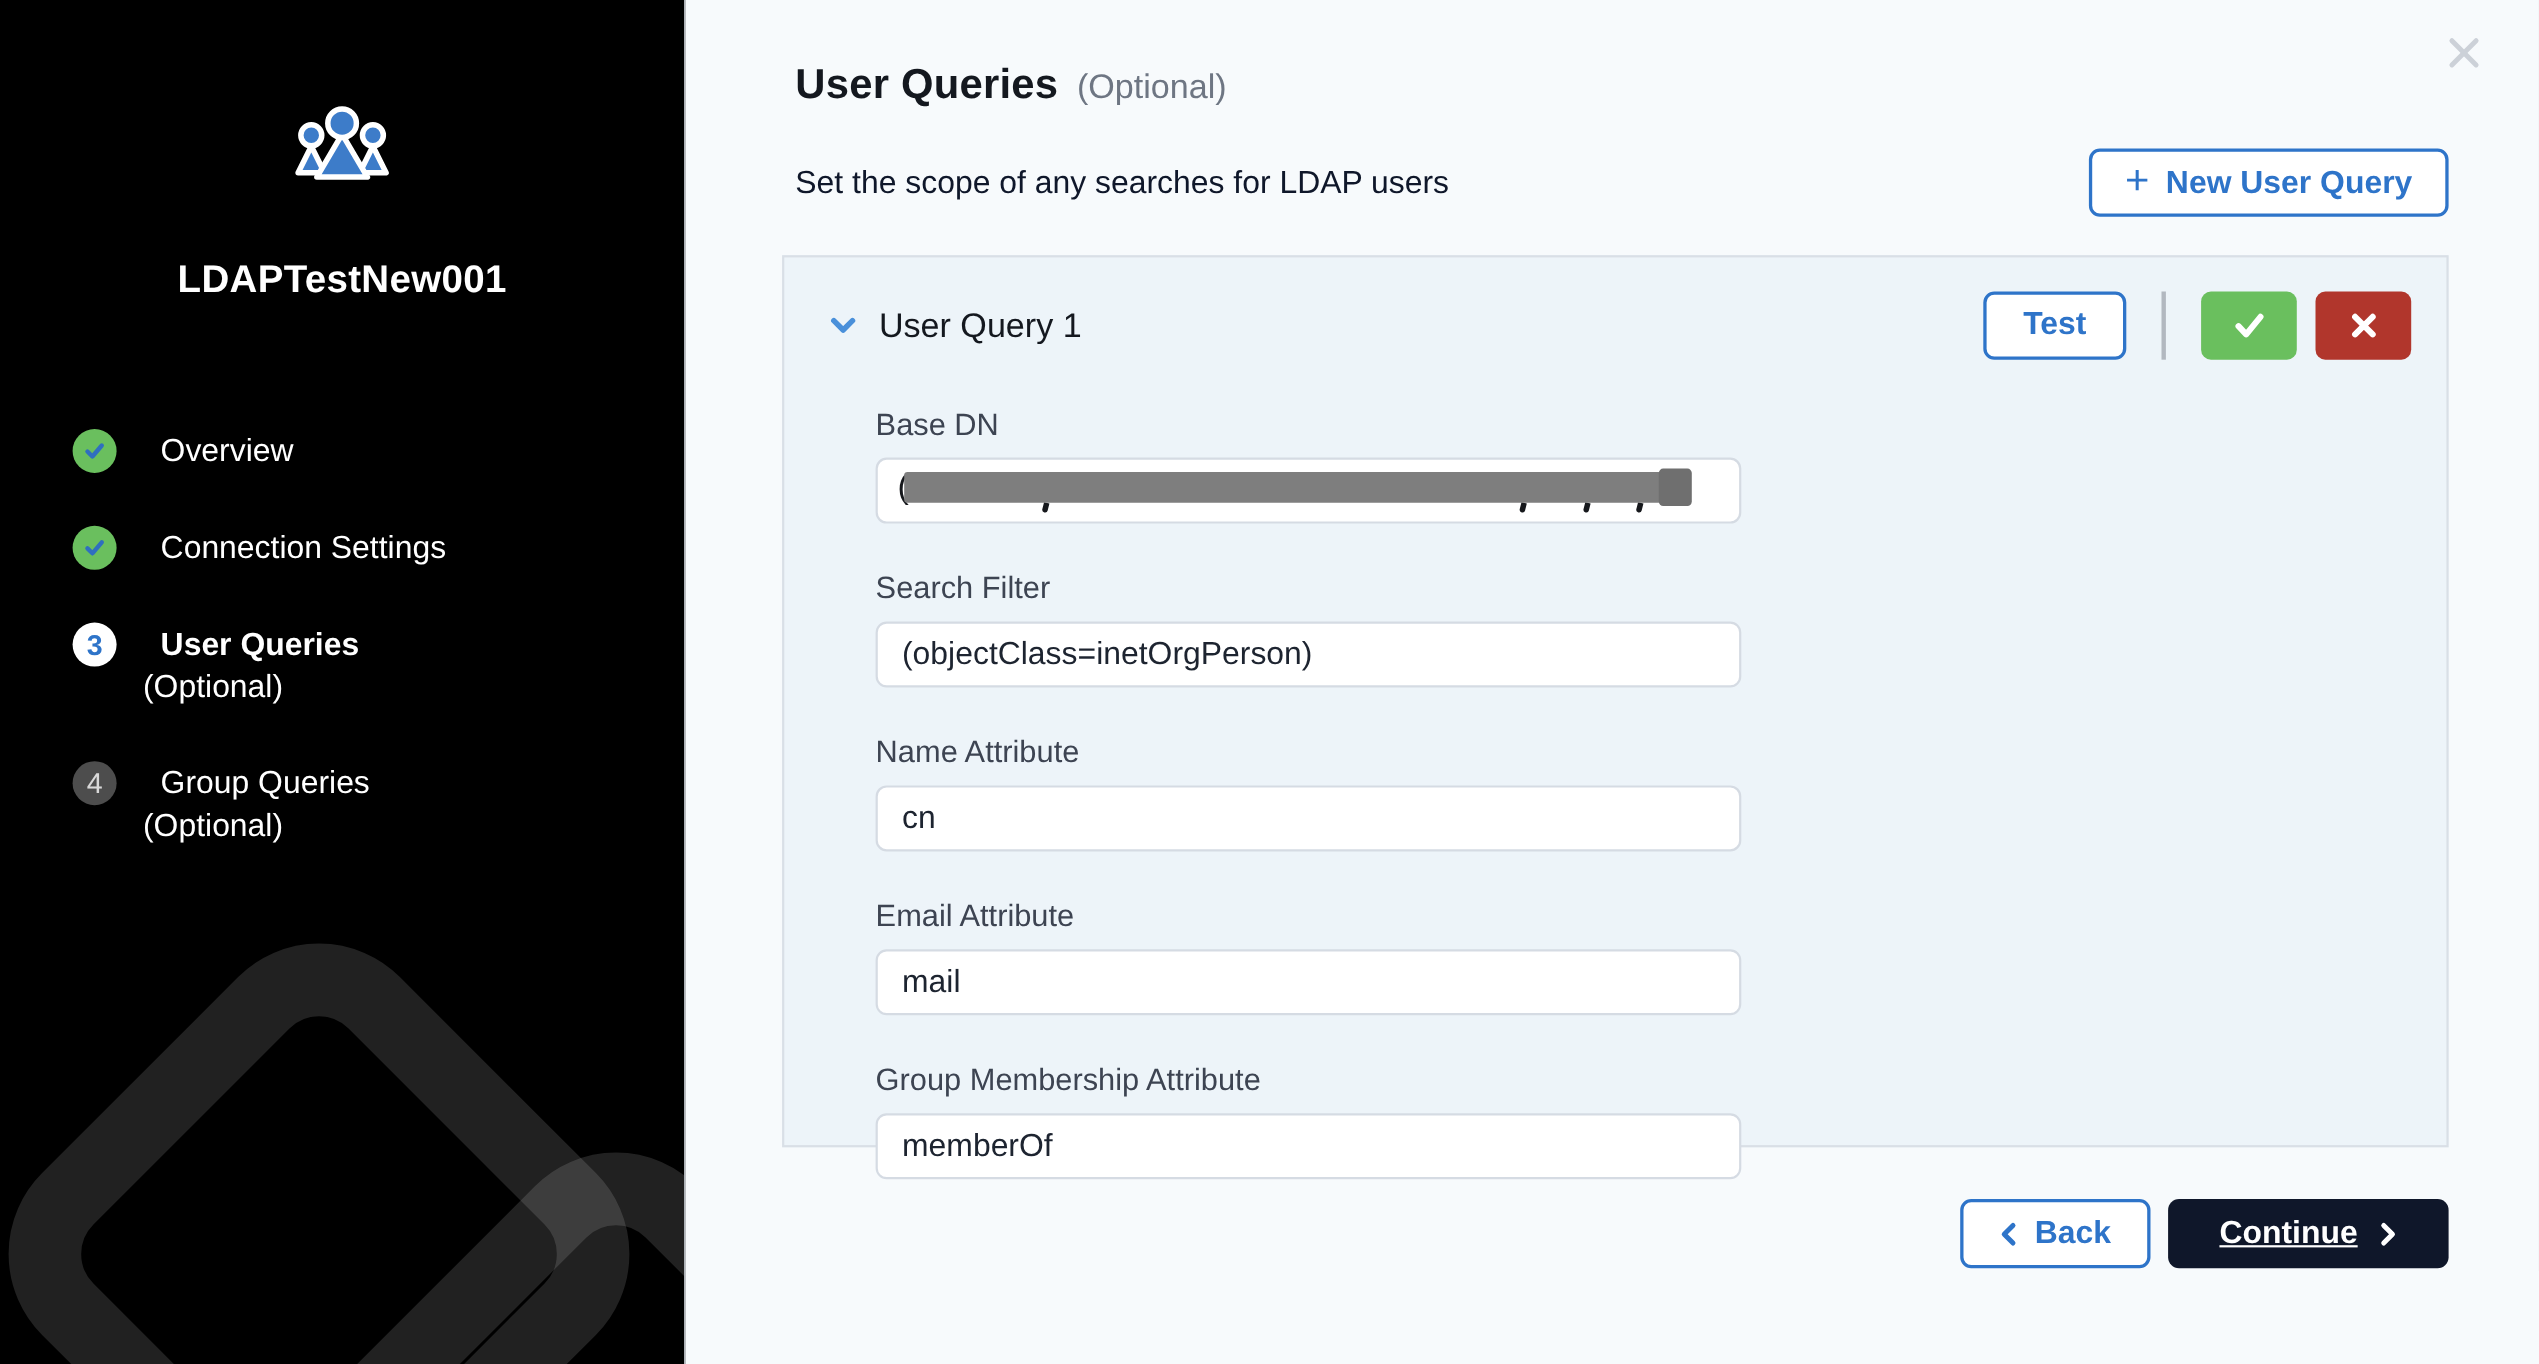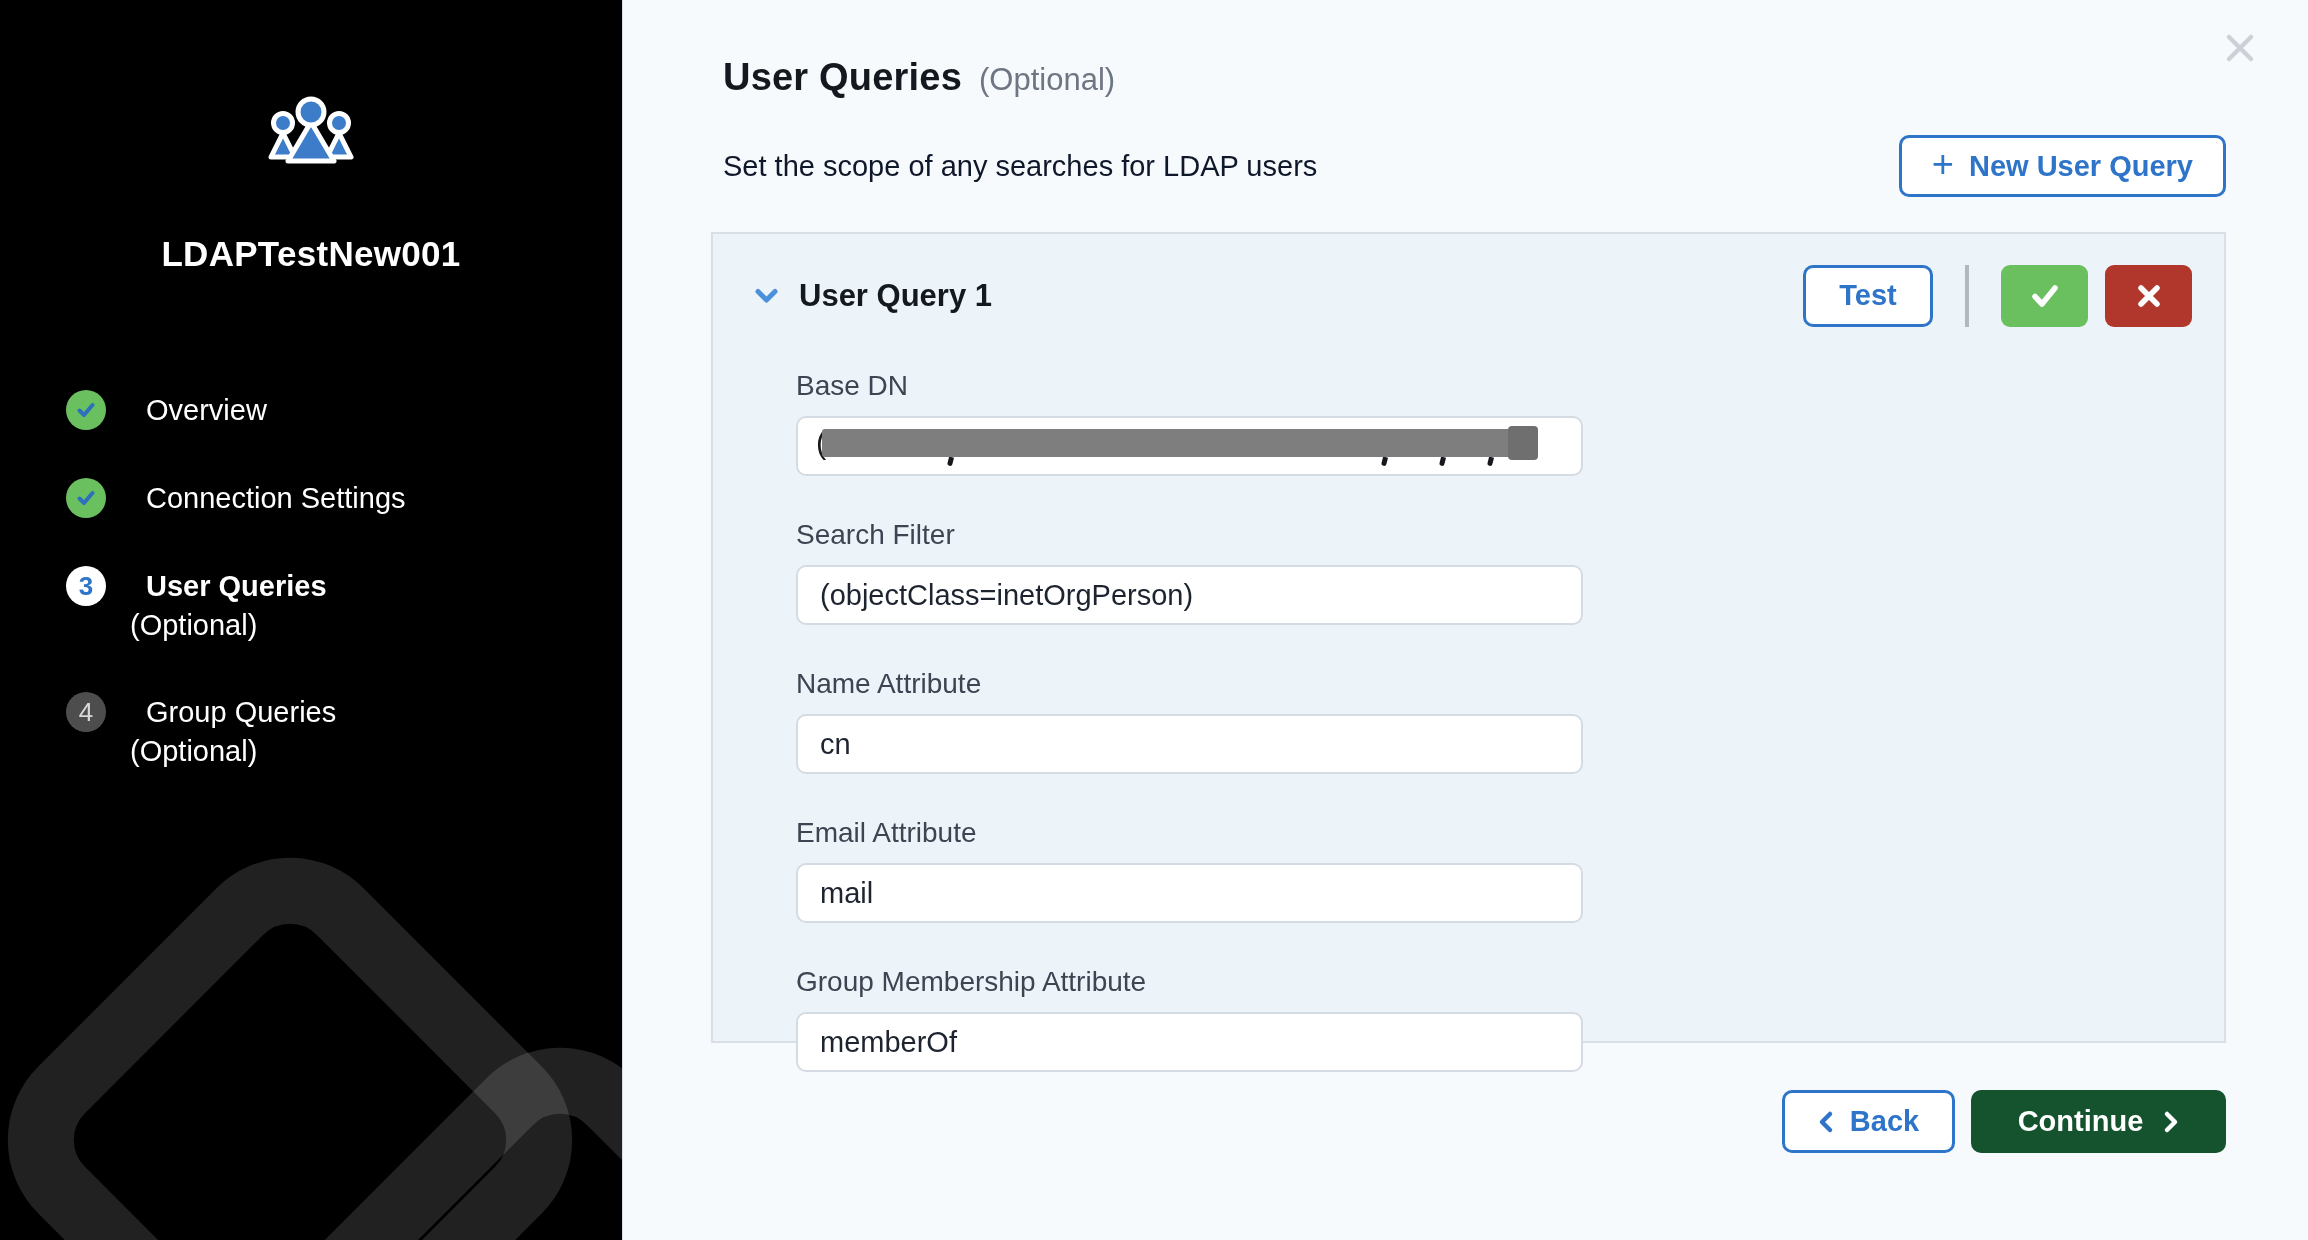--- a/index.html
+++ b/index.html
@@ -54,21 +54,21 @@
   }
   .btn-new{height:62px;padding:0 30px;gap:15px;}
   .plus-glyph{font-size:38px;font-weight:normal;line-height:1;margin-top:-4px;}
   
   .panel{
     margin-top:35px;height:811px;background:#edf4f9;border:2px solid #d9dfe6;
     box-sizing:border-box;padding:0 32px 0 40px;
   }
   .panel-head{margin-top:30px;display:flex;align-items:center;height:63px;}
   .collapse-toggle{border:none;background:none;padding:0;cursor:pointer;margin-right:19px;display:flex;}
-  .panel-title{margin:0;font-size:31px;font-weight:bold;color:#14181f;}
+  .panel-title{margin:0;font-size:31px;font-weight:normal;color:#14181f;}
   .actions{margin-left:auto;display:flex;align-items:center;}
   .btn-test{width:130px;height:62px;}
   .vdiv{width:4px;height:62px;background:#b2b8c0;margin:0 32px;}
   .btn-sq{width:87px;height:62px;border:none;border-radius:9px;display:flex;align-items:center;justify-content:center;cursor:pointer;}
   .btn-green{background:#6abf5e;}
   .btn-red{background:#b1362c;margin-left:17px;}
   
   .fields{margin:43px 0 0 43px;width:787px;}
   .field{margin-bottom:43px;}
   .field-label{display:block;font-size:28px;color:#3d4452;font-weight:500;margin-bottom:14px;}
@@ -90,21 +90,21 @@
     position:absolute;left:712px;top:10px;width:30px;height:34px;background:#6f6f6f;
     border-radius:4px;z-index:3;pointer-events:none;
   }
   .desc-mark{
     position:absolute;top:41px;width:5px;height:9px;background:#16181c;z-index:1;
     border-radius:0 0 4px 4px;transform:rotate(14deg);pointer-events:none;
   }
   
   .footer{margin-top:47px;display:flex;gap:16px;justify-content:flex-end;}
   .btn-back{width:173px;height:63px;gap:16px;}
-  .btn-continue{width:255px;height:63px;gap:20px;background:#14532d;border:none;color:#fff;}
+  .btn-continue{width:255px;height:63px;gap:20px;background:#0f172a;border:none;color:#fff;text-decoration:underline;}
 </style>
 </head>
 <body>
 
 <div class="app">
 
   <aside class="sidebar">
     <div class="ring r1"></div>
     <div class="ring r2"></div>
 

